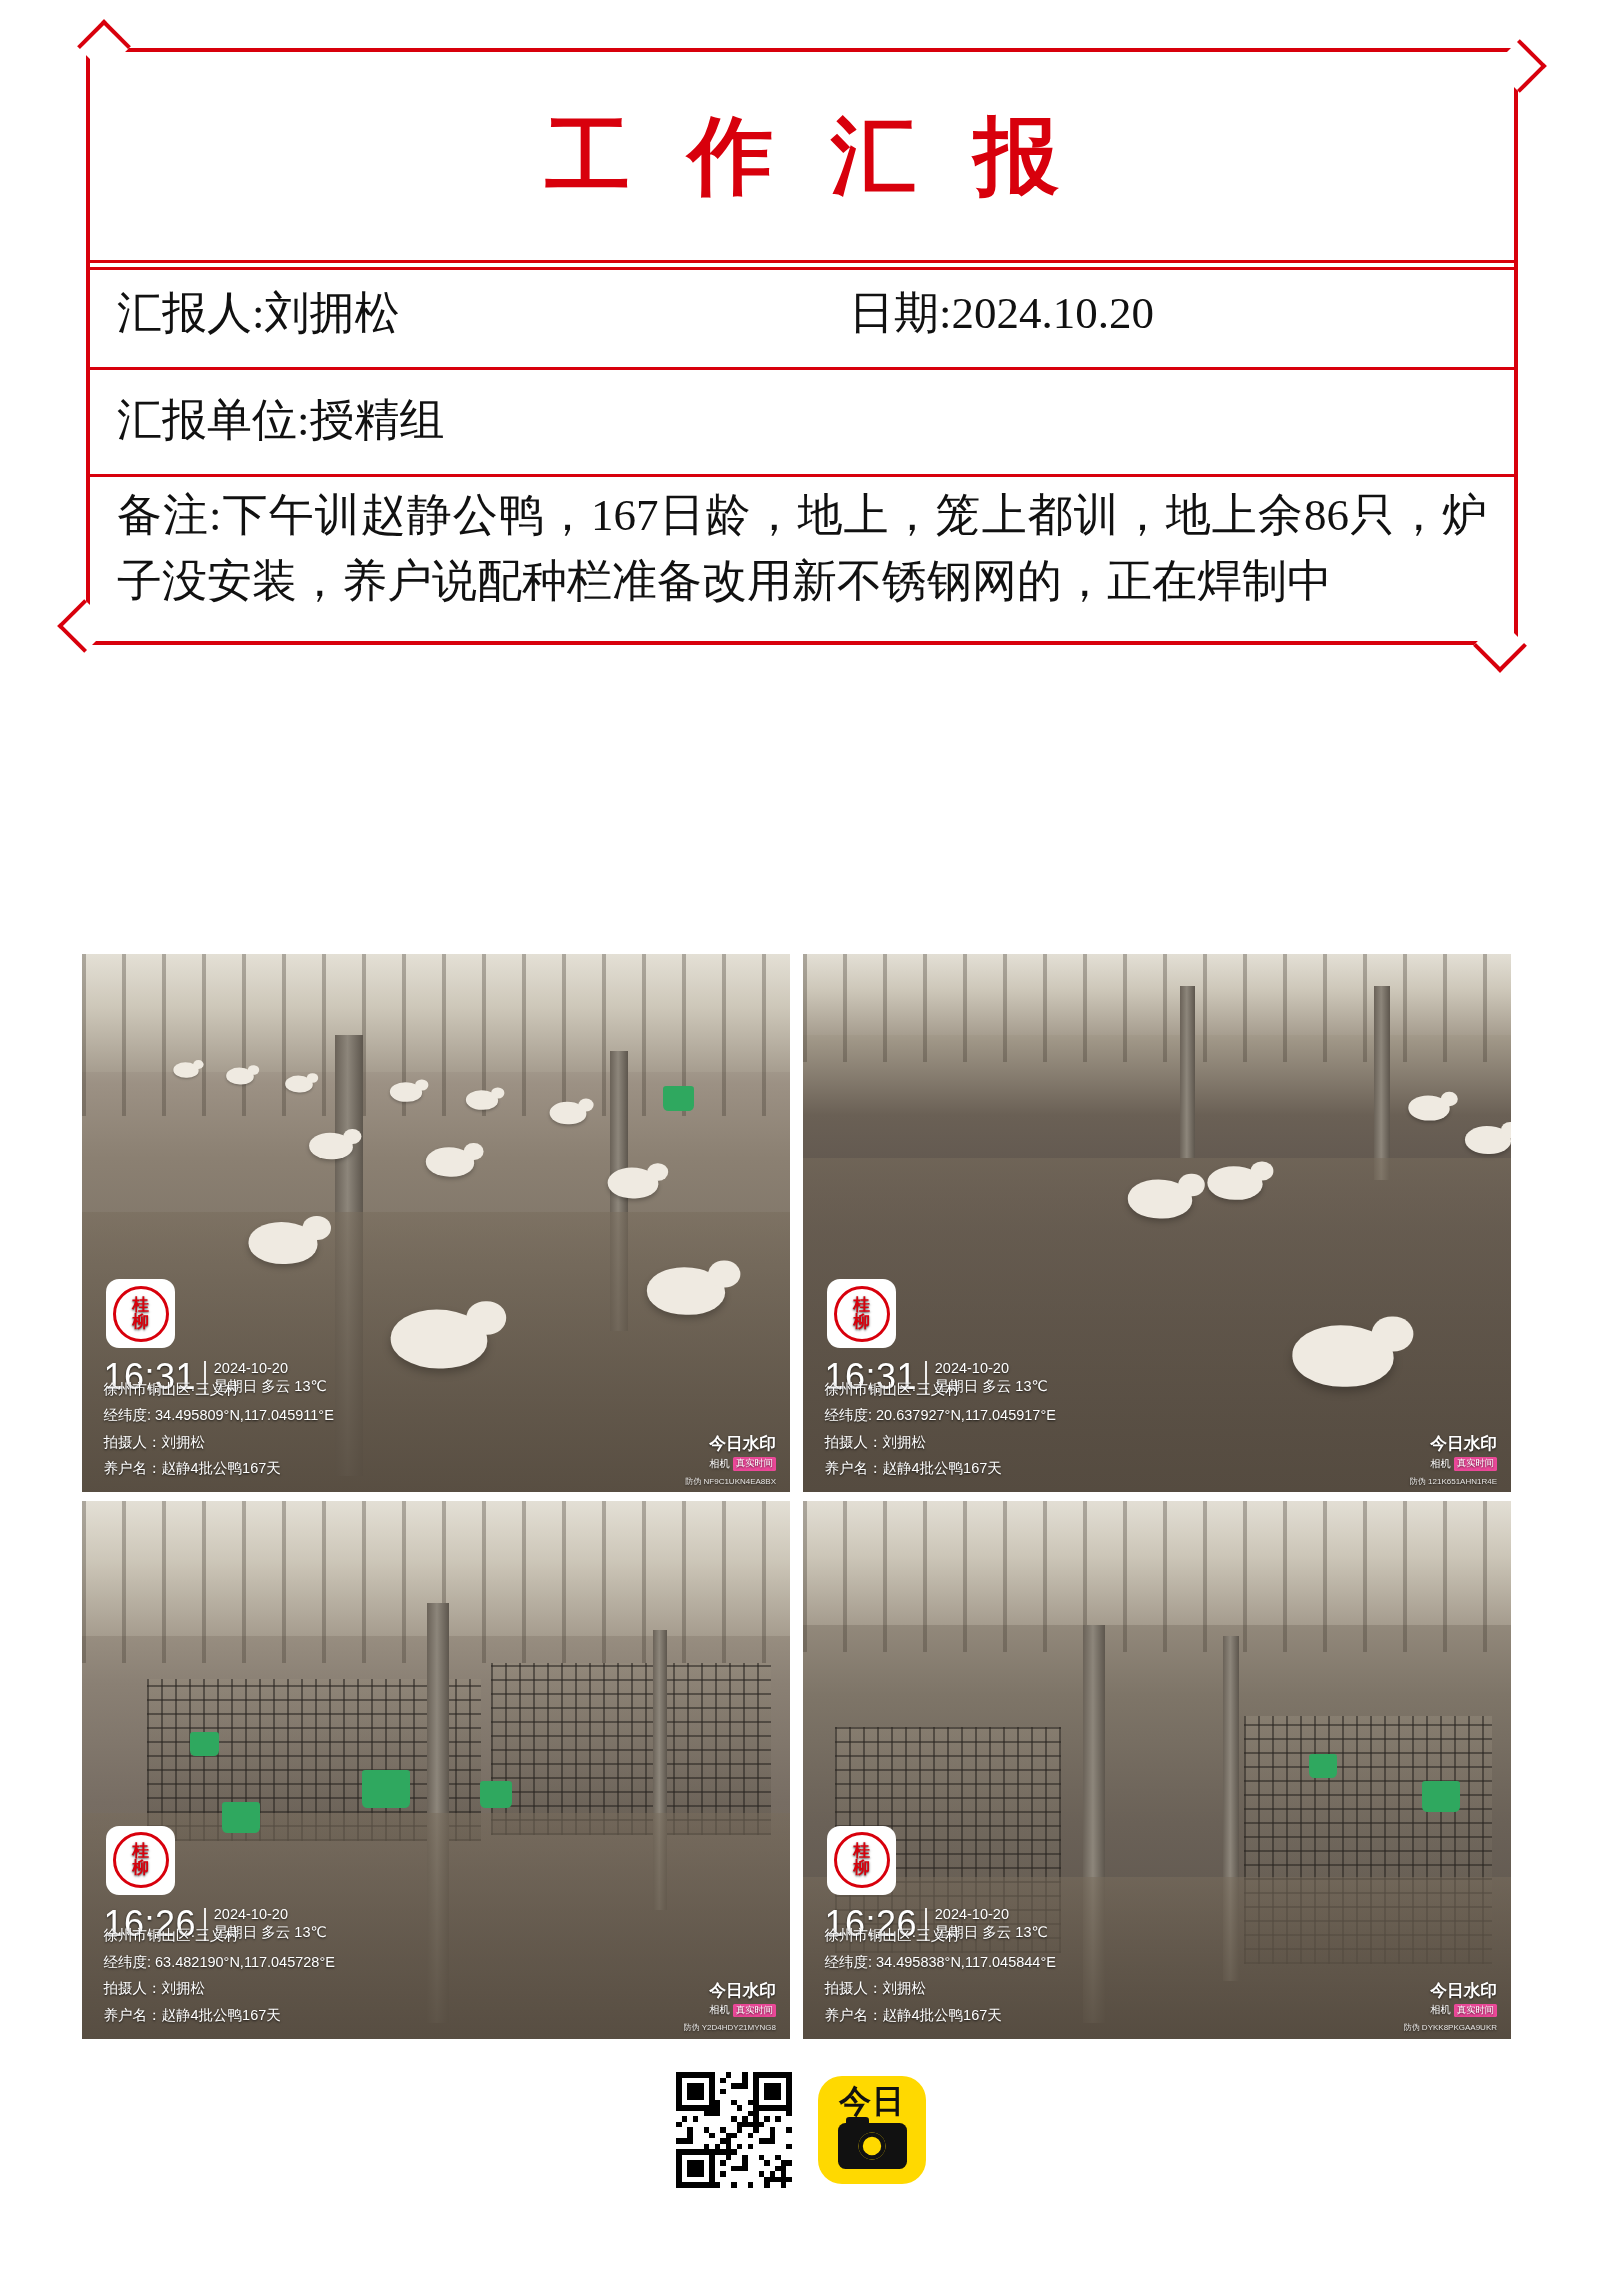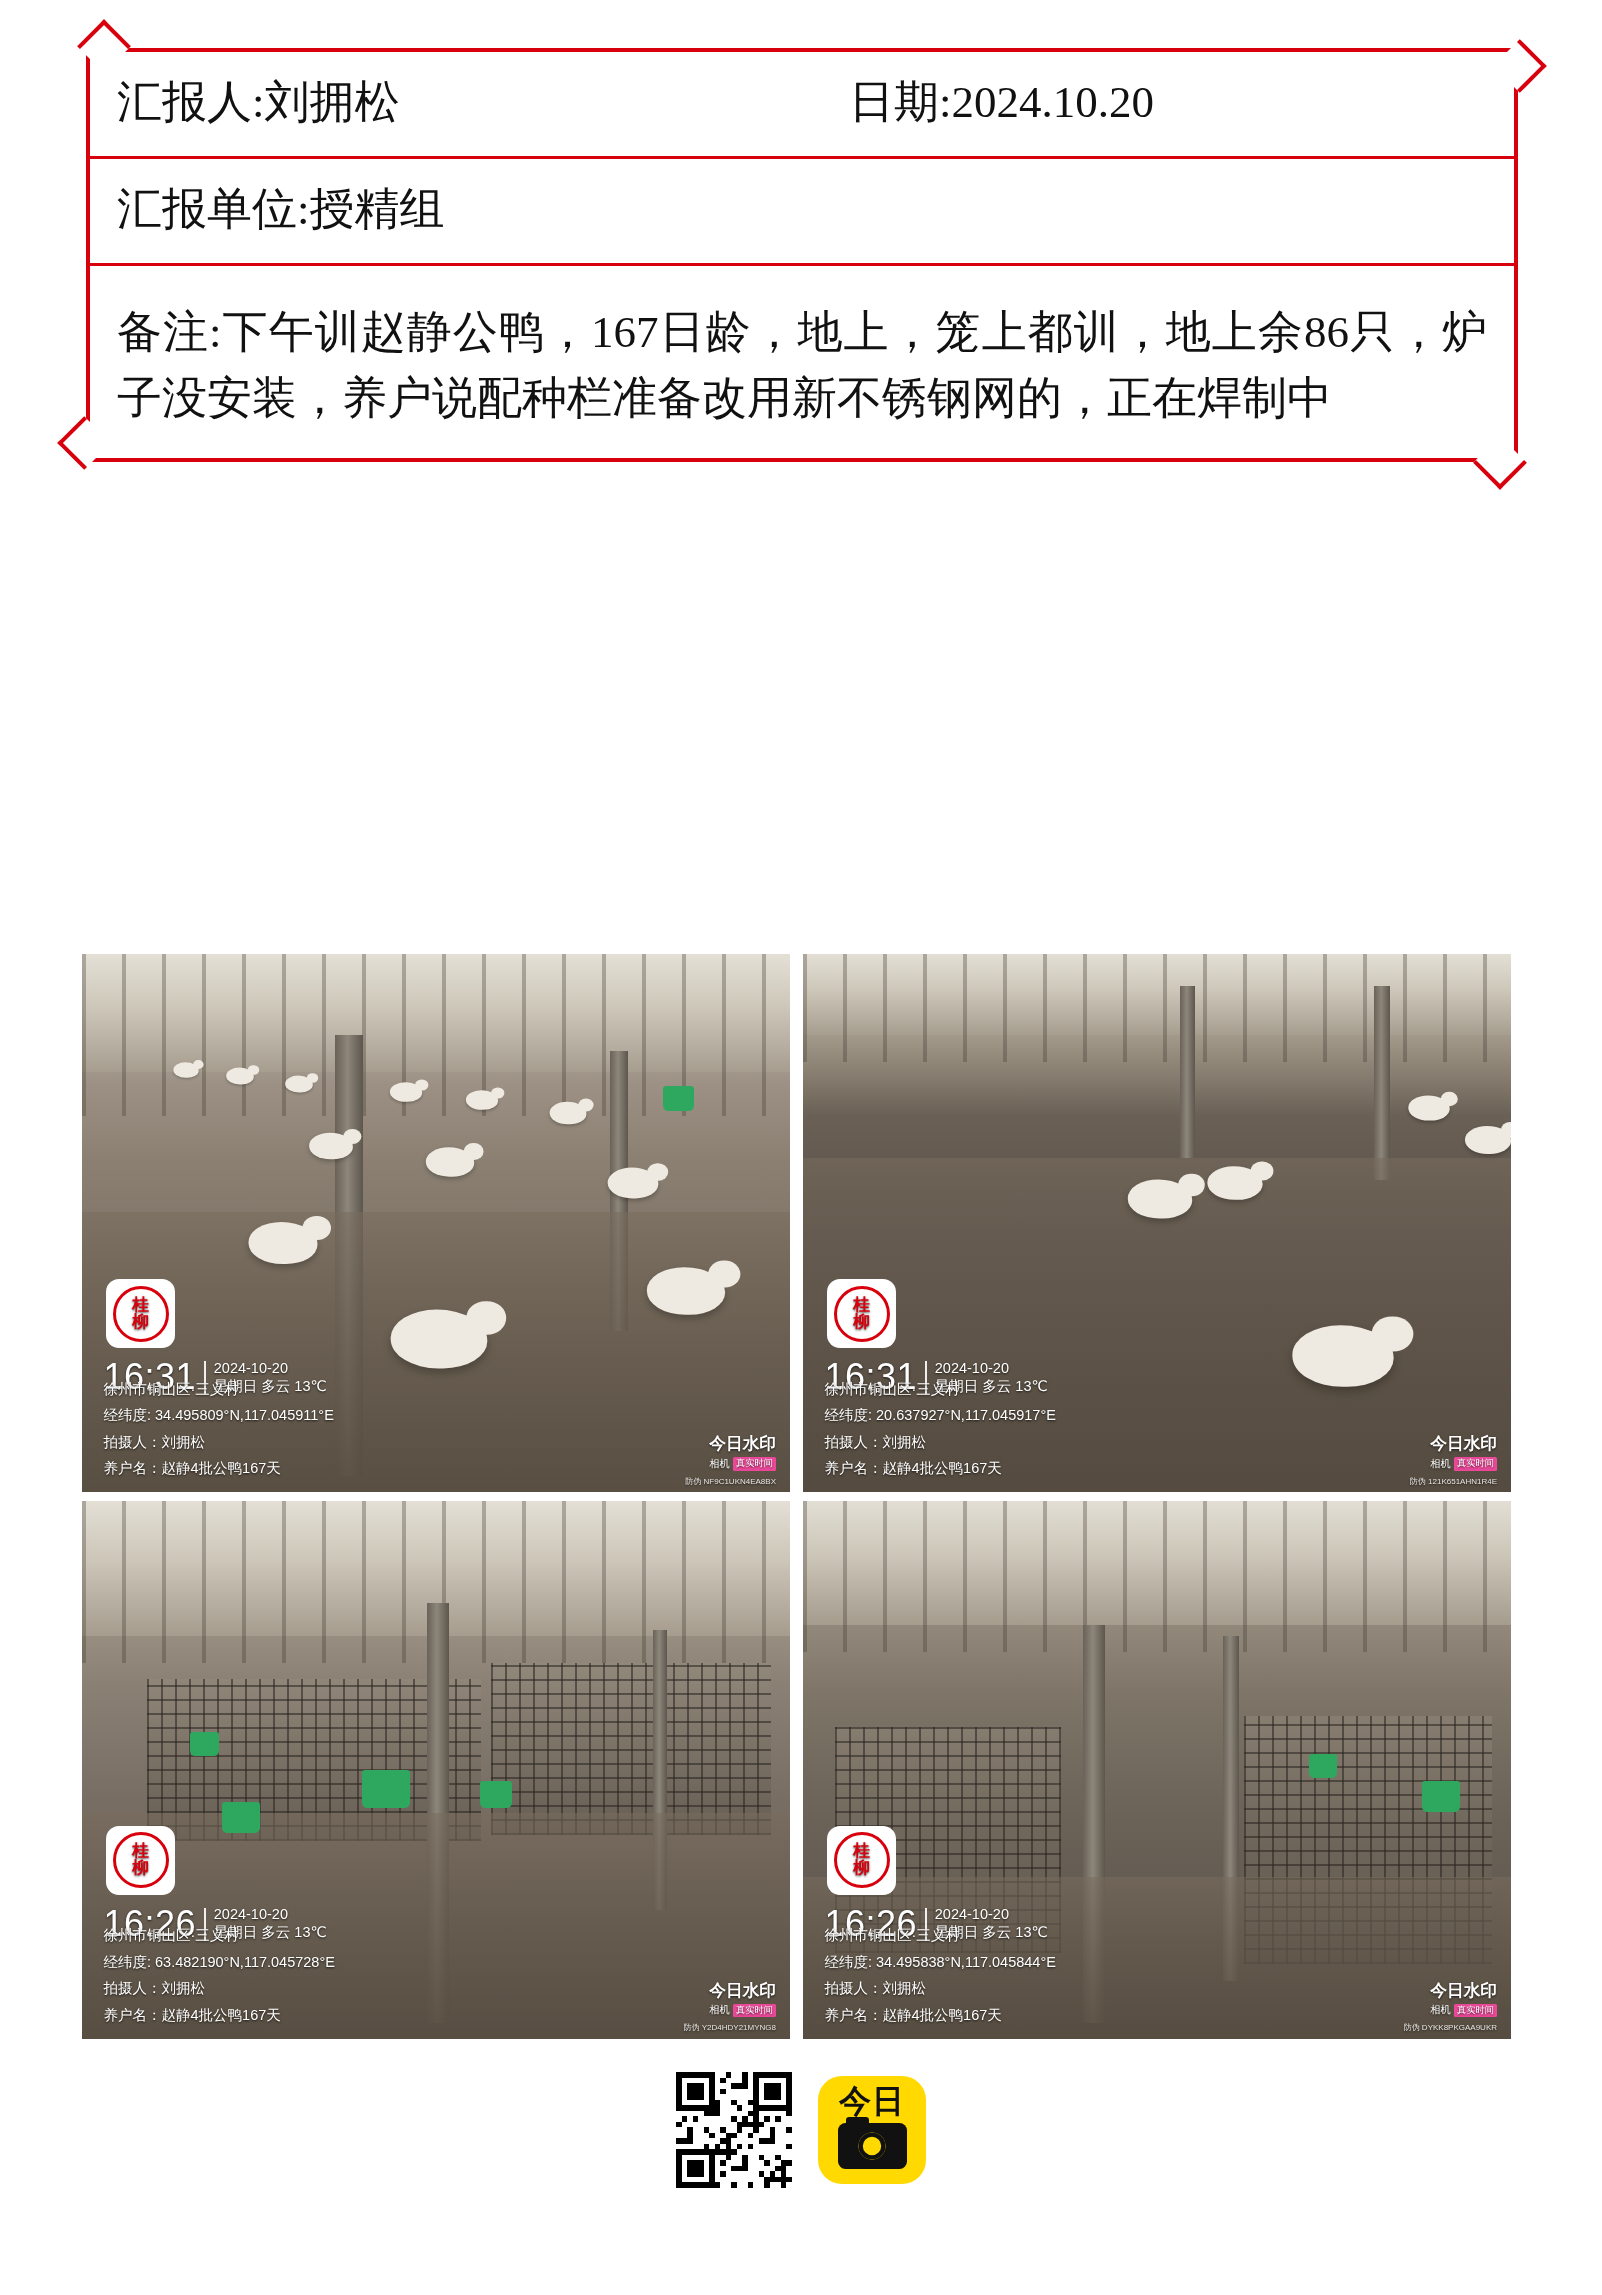--- a/index.html
+++ b/index.html
@@ -73,21 +73,21 @@
   .row.last { border-bottom: none; }
   .row-text {
     font-size: 45px;
     color: #111111;
     line-height: 1.38;
   }
   .row.two-col { justify-content: flex-start; }
   .field-left { flex: 0 0 732px; }
   .field-right { flex: 1; }
   .remark-row {
-    padding: 34px 27px 26px 27px;
+    padding: 6px 27px 26px 27px;
   }
   .remark-text {
     font-size: 45px;
     line-height: 1.46;
     color: #111111;
     text-align: justify;
   }
 
   
   .photo-grid {
@@ -366,20 +366,23 @@
 <body>
 
 <div class="page">
 
   <div class="report-card">
     <div class="corner tl"></div>
     <div class="corner tr"></div>
     <div class="corner bl"></div>
     <div class="corner br"></div>
 
+    <div class="title-band">
+      <div class="report-title">工 作 汇 报</div>
+    </div>
 
     <div class="row two-col">
       <div class="row-text field-left">汇报人:刘拥松</div>
       <div class="row-text field-right">日期:2024.10.20</div>
     </div>
 
     <div class="row">
       <div class="row-text">汇报单位:授精组</div>
     </div>
 

